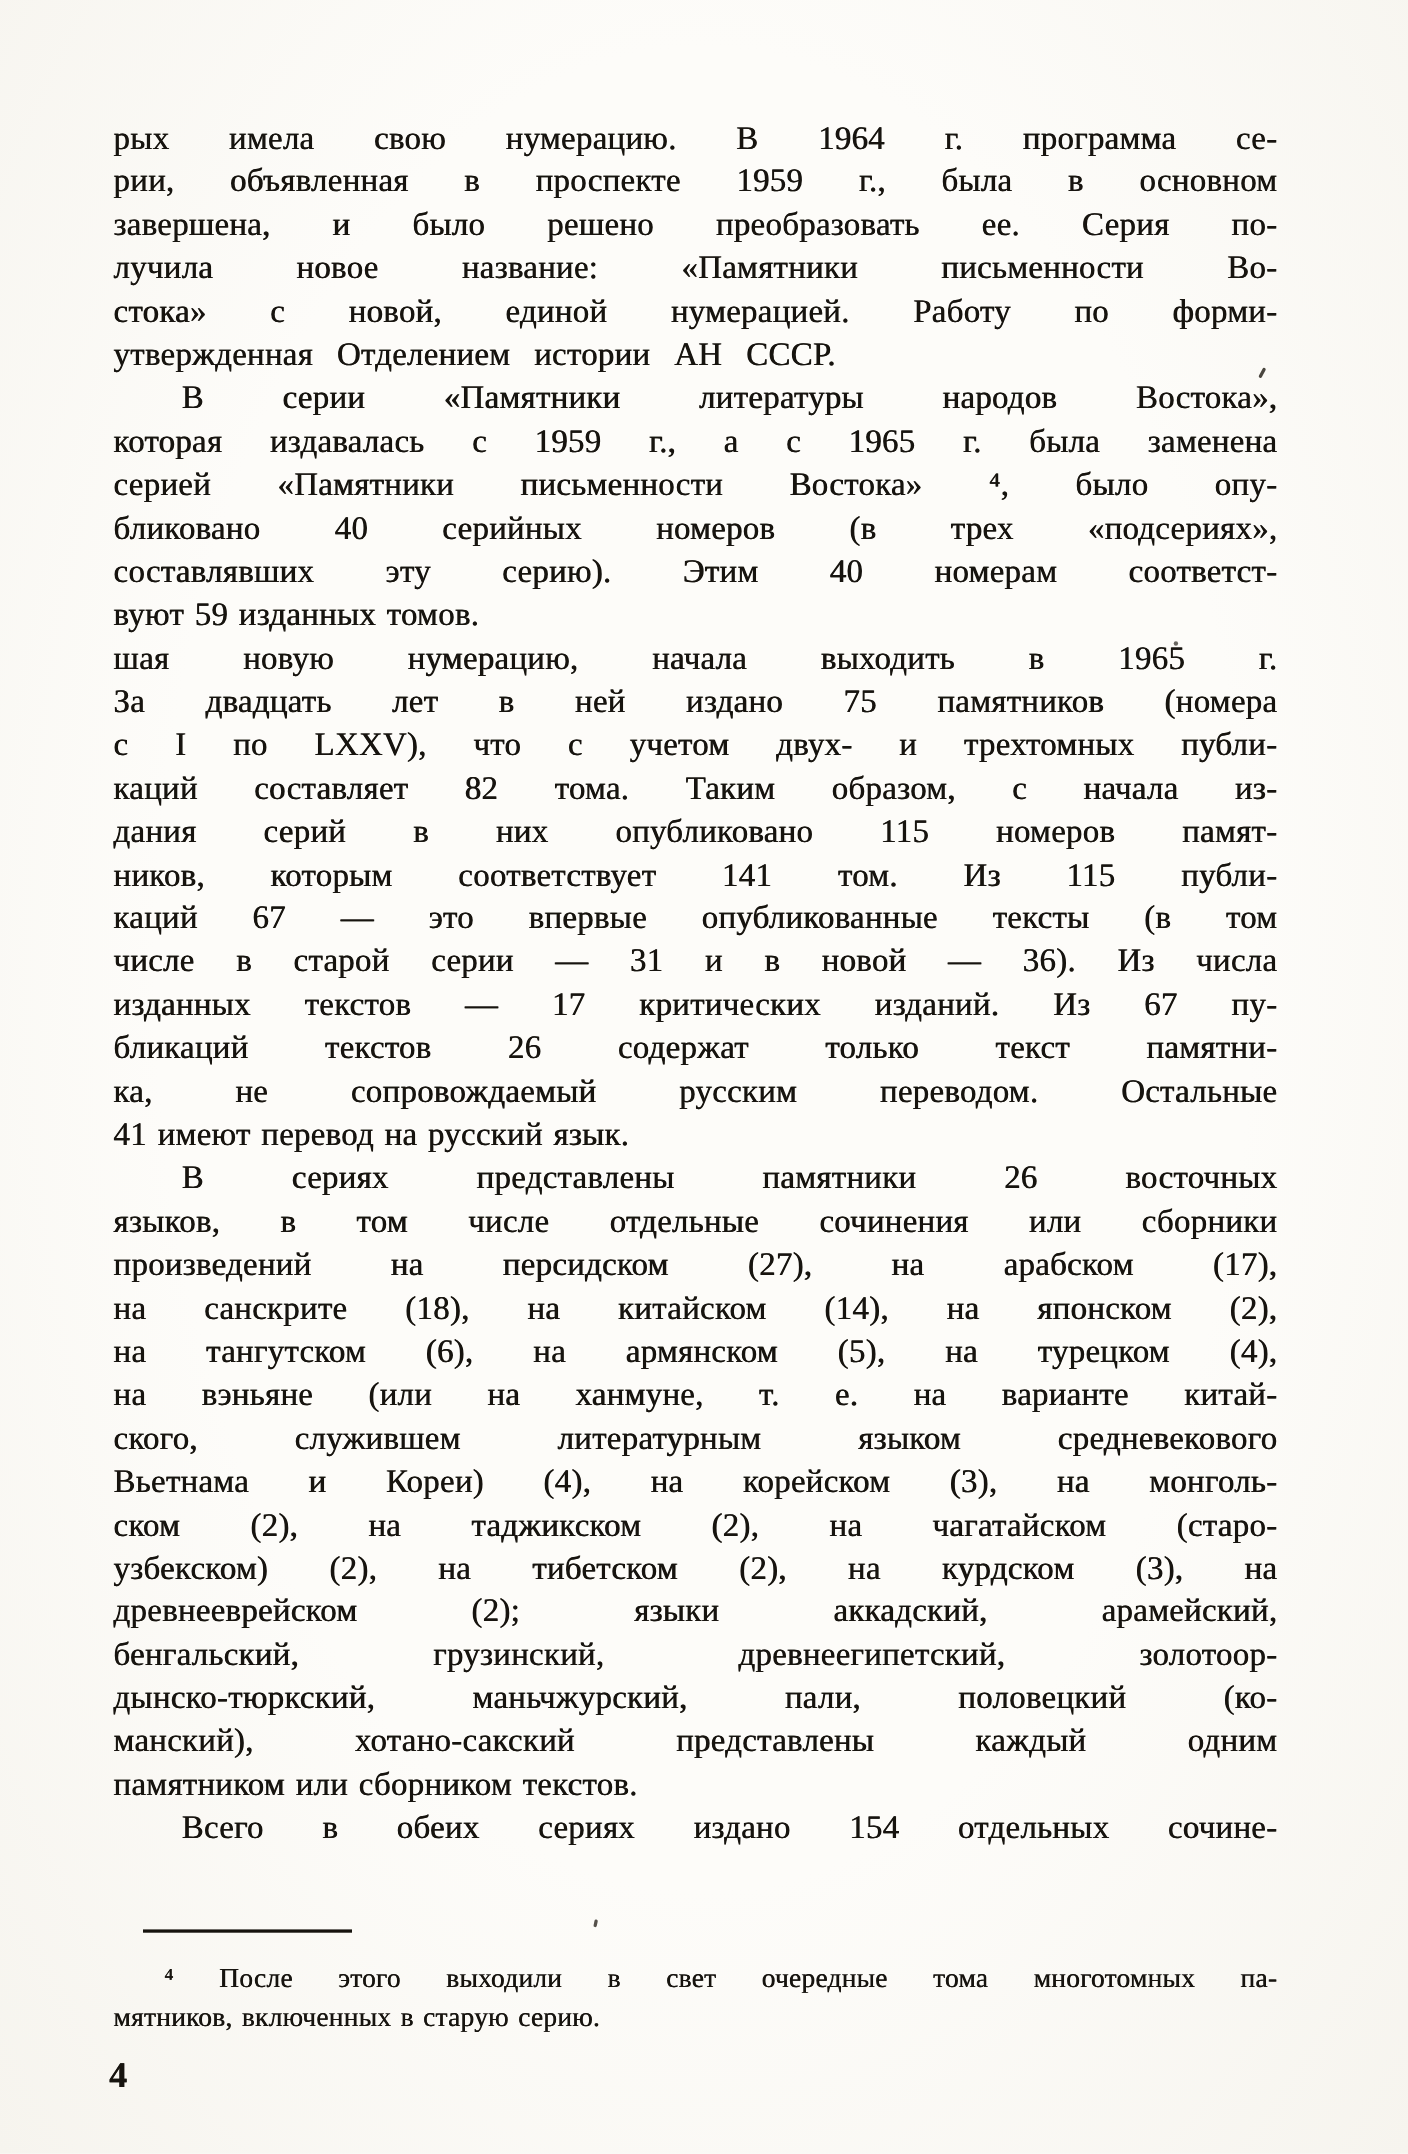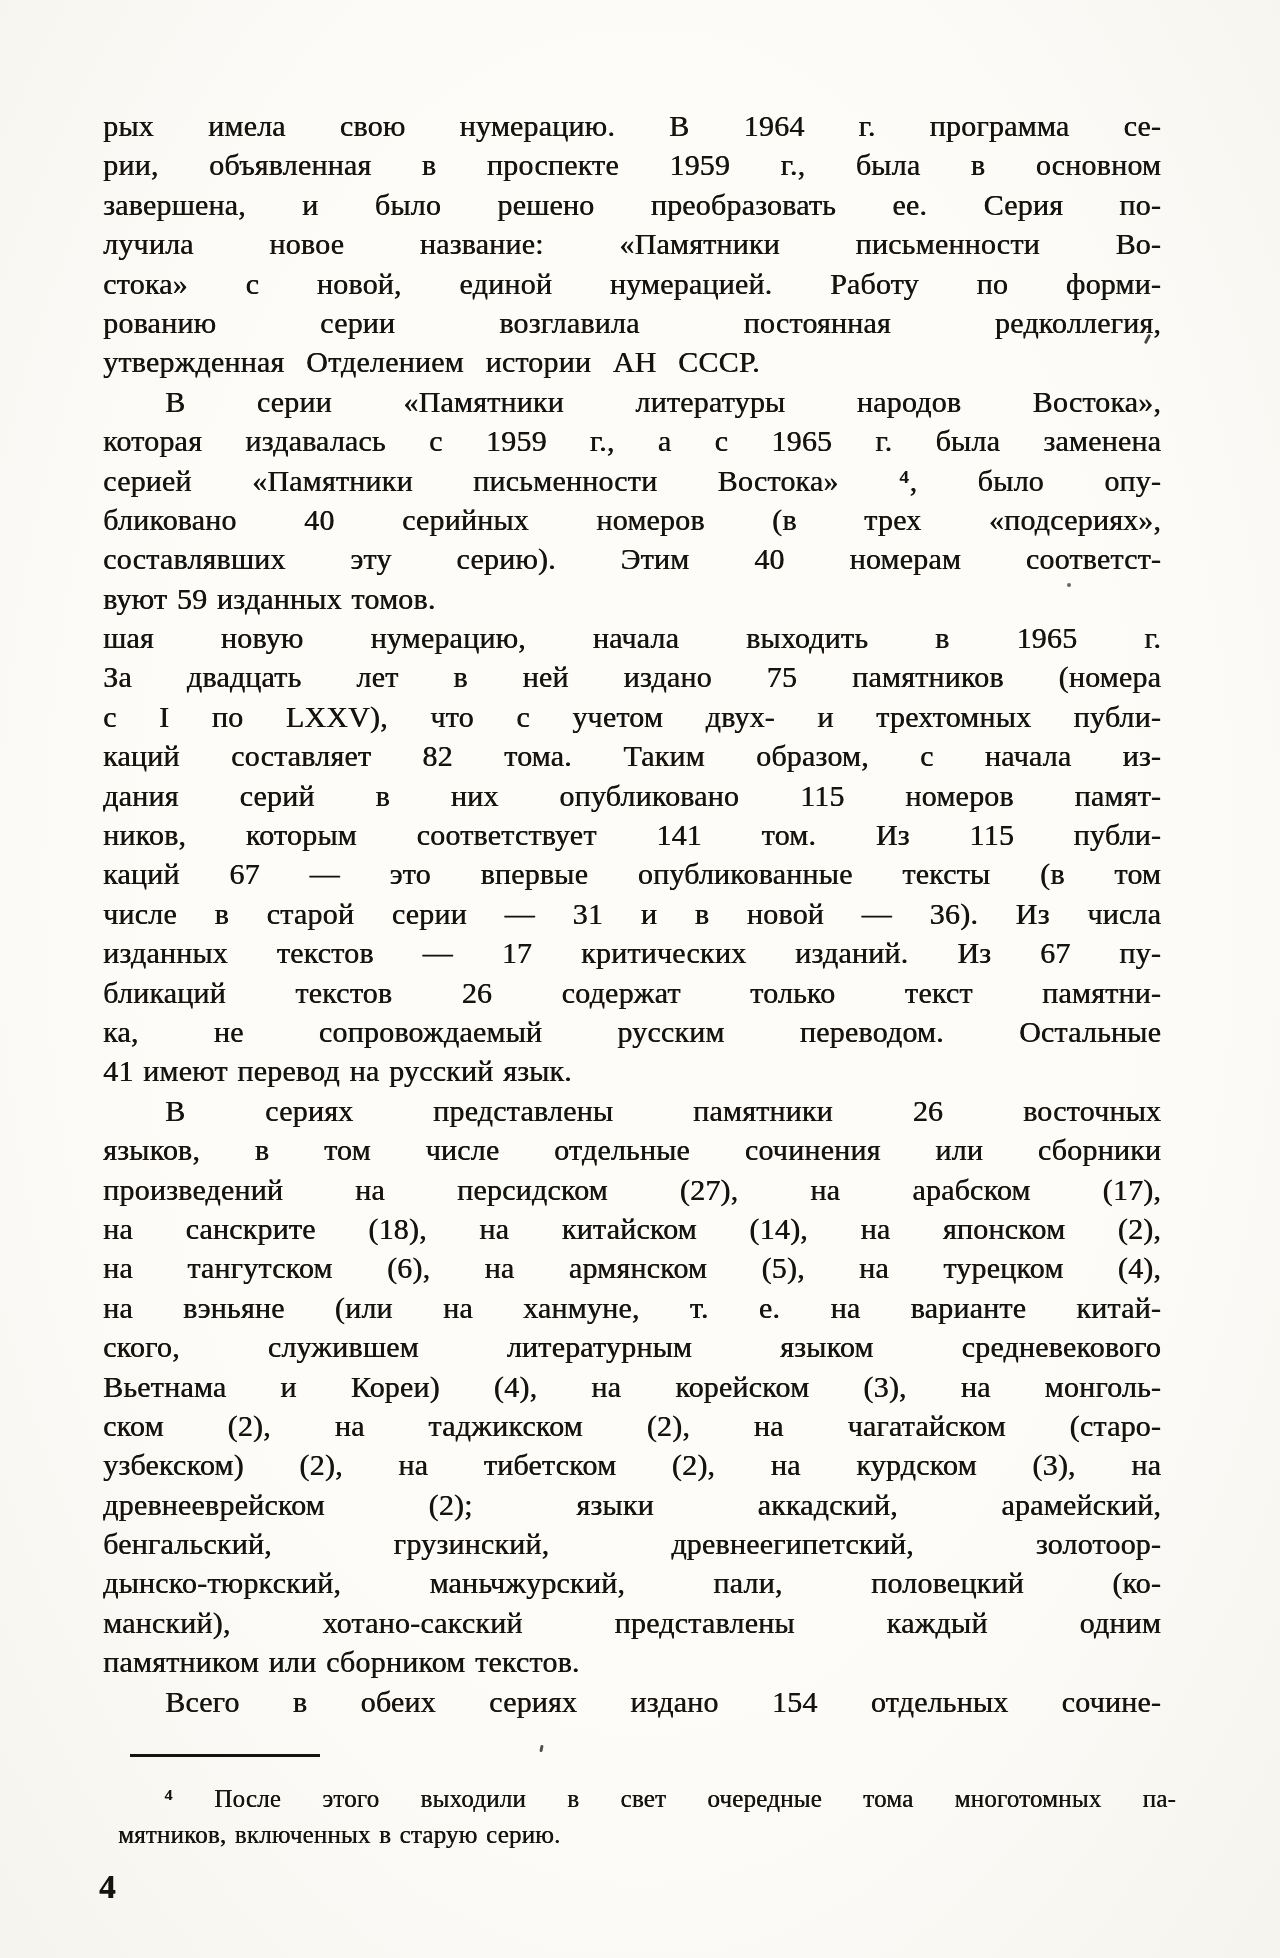--- a/index.html
+++ b/index.html
@@ -53,21 +53,20 @@
     top: 1754px;
     width: 190px;
     height: 3px;
     background: #16130e;
   }
   .footnote {
     position: absolute;
     left: 103px;
     top: 1781px;
     width: 1058px;
-    margin-left: 15px;
   }
   .footnote .line {
     font-size: 25px;
     line-height: 36px;
     height: 36px;
     text-shadow: 0.4px 0 0 currentColor;
   }
   .footnote .line.indent {
     text-indent: 46px;
   }
@@ -109,21 +108,20 @@
 <body>
 
 <div class="page">
 
   <div class="text-block">
       <div class="line">рых имела свою нумерацию. В 1964 г. программа се-</div>
       <div class="line">рии, объявленная в проспекте 1959 г., была в основном</div>
       <div class="line">завершена, и было решено преобразовать ее. Серия по-</div>
       <div class="line">лучила новое название: «Памятники письменности Во-</div>
       <div class="line">стока» с новой, единой нумерацией. Работу по форми-</div>
-      <div class="line">рованию серии возглавила постоянная редколлегия,</div>
       <div class="line endline loose">утвержденная Отделением истории АН СССР.</div>
       <div class="line indent">В серии «Памятники литературы народов Востока»,</div>
       <div class="line">которая издавалась с 1959 г., а с 1965 г. была заменена</div>
       <div class="line">серией «Памятники письменности Востока» ⁴, было опу-</div>
       <div class="line">бликовано 40 серийных номеров (в трех «подсериях»,</div>
       <div class="line">составлявших эту серию). Этим 40 номерам соответст-</div>
       <div class="line endline">вуют 59 изданных томов.</div>
       <div class="line">шая новую нумерацию, начала выходить в 1965 г.</div>
       <div class="line">За двадцать лет в ней издано 75 памятников (номера</div>
       <div class="line">с I по LXXV), что с учетом двух- и трехтомных публи-</div>

